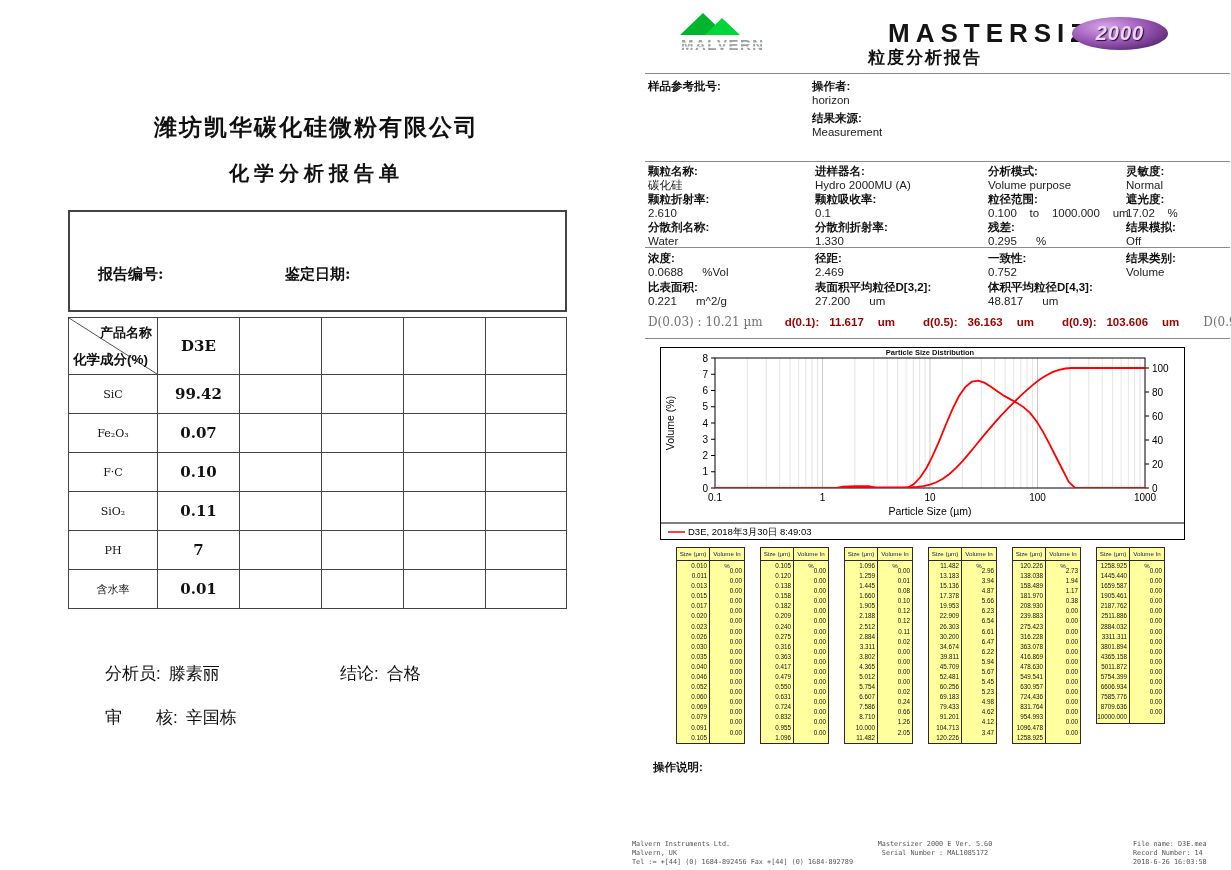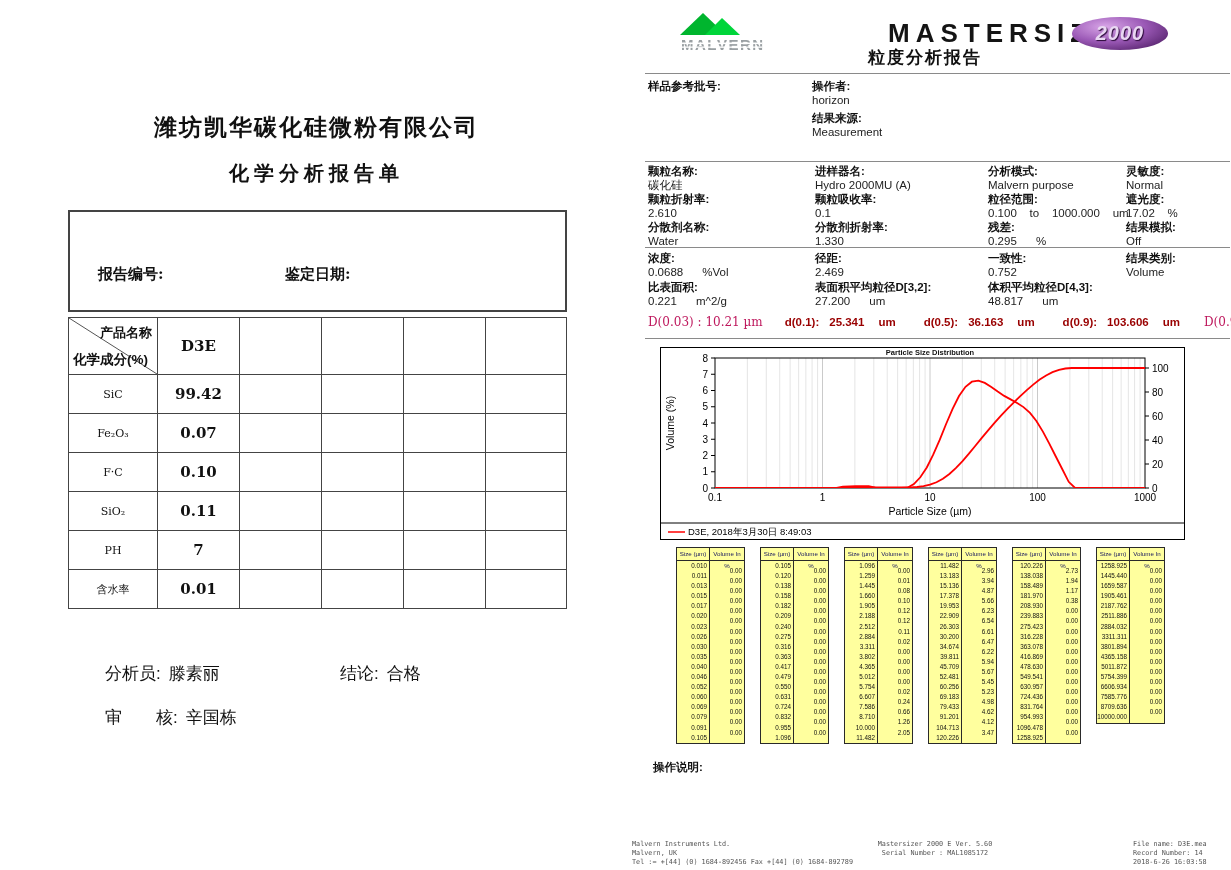--- a/index.html
+++ b/index.html
@@ -40,21 +40,21 @@
   .badge span{font-size:20px;font-style:italic;font-weight:bold;color:#e9d7f2;
               text-shadow:1px 1px 1px #2a0838;letter-spacing:1px;}
   .cn-title{position:absolute;left:868px;top:46px;font-size:17px;font-weight:bold;letter-spacing:2px;}
   .pcol{position:absolute;width:170px;}
   .pair{margin:0 0 0 0;}
   .pcol.sampleA .pair{height:32px;}
   .pcol.sysA .pair{height:28px;}
   .plabel{font-size:11.5px;font-weight:bold;white-space:pre;line-height:13px;}
   .pvalue{font-size:11.5px;white-space:pre;line-height:14px;color:#222;}
   #dvals{position:absolute;left:648px;top:315px;width:582px;display:flex;align-items:baseline;}
-  .dplain{font-family:"DejaVu Serif","Liberation Serif",serif;font-size:12px;color:#be185d;white-space:pre;}
+  .dplain{font-family:"DejaVu Serif","Liberation Serif",serif;font-size:12px;color:#737373;white-space:pre;}
   .dred{display:flex;color:#990000;font-weight:bold;font-size:11.5px;margin-left:22px;margin-right:4px;}
   .drv{margin-left:10px;}
   .dru{margin-left:14px;margin-right:2px;}
   .dred + .dplain{margin-left:18px;}
   #psd{position:absolute;left:660px;top:347px;font-family:"Liberation Sans","DejaVu Sans",sans-serif;}
   
   #stables{position:absolute;left:676px;top:547px;display:flex;align-items:flex-start;}
   .stable{width:67px;margin-right:15px;background:#ffff9e;border:1px solid #2a2a2a;
           font-size:6.3px;line-height:10.1px;color:#101010;}
   .stable:last-child{margin-right:0;}
@@ -241,21 +241,21 @@
           <div class="pvalue">0.1</div>
         </div>
         <div class="pair">
           <div class="plabel">分散剂折射率:</div>
           <div class="pvalue">1.330</div>
         </div>
       </div>
     <div class="pcol sysA" style="left:988px;top:165px;width:200px;">
         <div class="pair">
           <div class="plabel">分析模式:</div>
-          <div class="pvalue">Malvern purpose</div>
+          <div class="pvalue">Volume purpose</div>
         </div>
         <div class="pair">
           <div class="plabel">粒径范围:</div>
           <div class="pvalue">0.100    to    1000.000    um</div>
         </div>
         <div class="pair">
           <div class="plabel">残差:</div>
           <div class="pvalue">0.295      %</div>
         </div>
       </div>
@@ -314,21 +314,21 @@
         <div class="pair">
           <div class="plabel">体积平均粒径D[4,3]:</div>
           <div class="pvalue">48.817      um</div>
         </div>
       </div>
 
     <div id="dvals">
         <div class="dplain">D(0.03) : 10.21 µm</div>
         <div class="dred">
           <span class="drl">d(0.1):</span>
-          <span class="drv">25.341</span>
+          <span class="drv">11.617</span>
           <span class="dru">um</span>
         </div>
         <div class="dred">
           <span class="drl">d(0.5):</span>
           <span class="drv">36.163</span>
           <span class="dru">um</span>
         </div>
         <div class="dred">
           <span class="drl">d(0.9):</span>
           <span class="drv">103.606</span>

